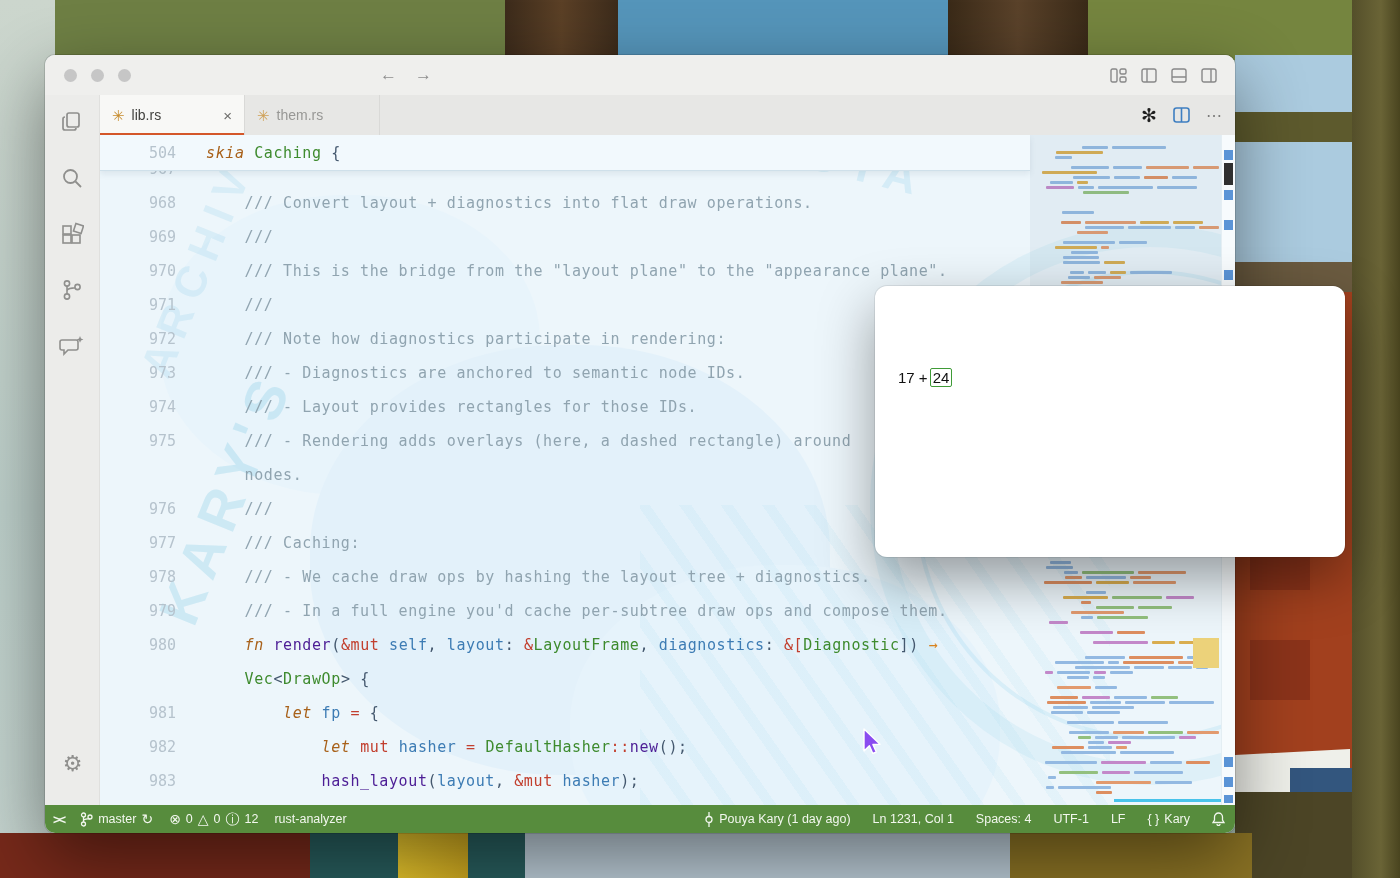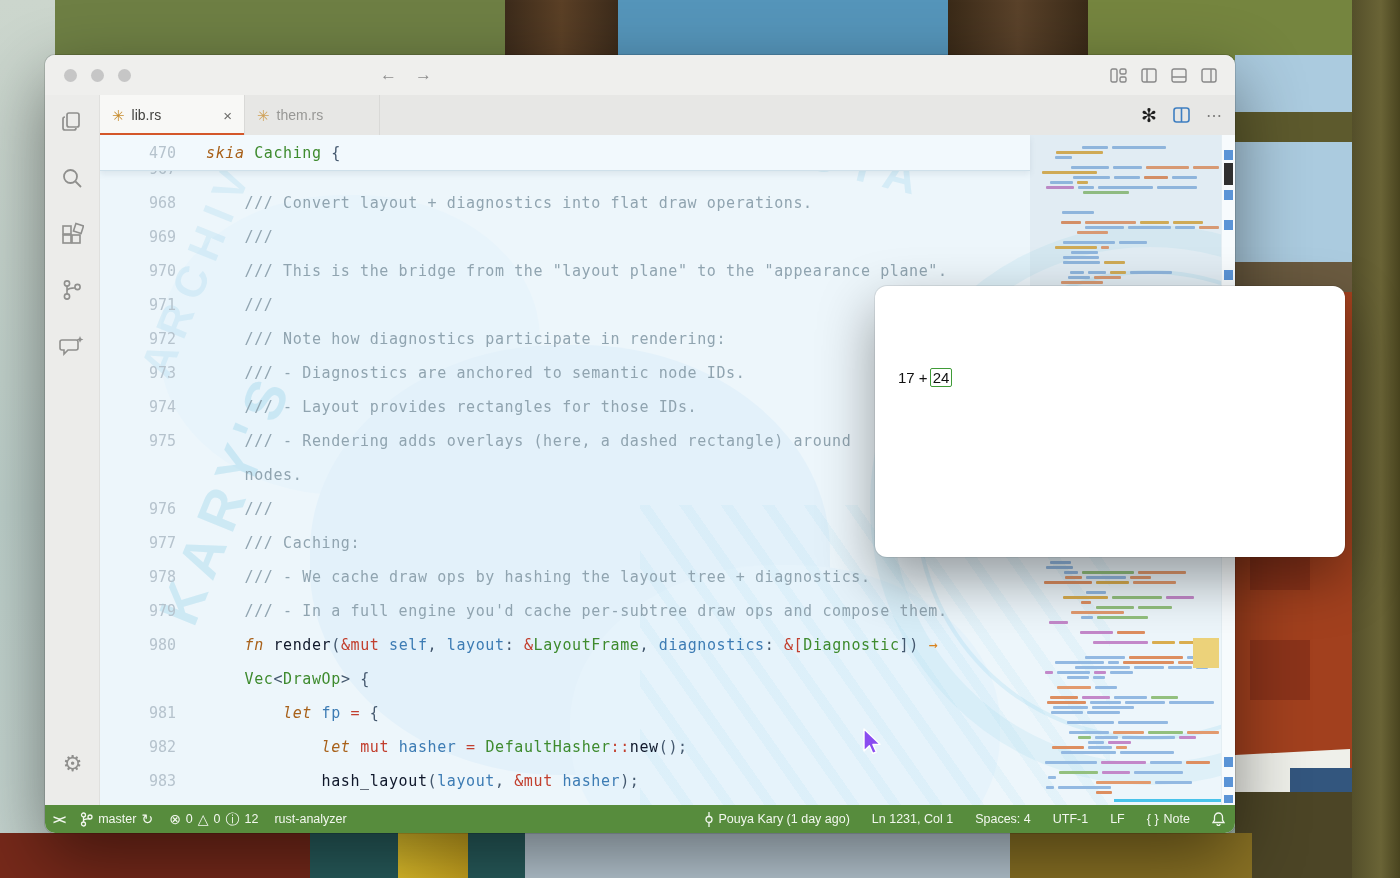--- a/index.html
+++ b/index.html
@@ -59,21 +59,21 @@
   .wm-t { font-weight:bold; color:rgba(140,205,232,.33); letter-spacing:10px; }
   .wm-t1 { left:-8px; top:330px; font-size:56px; transform:rotate(-68deg); }
   .wm-t2 { left:-30px; top:90px; font-size:44px; transform:rotate(-68deg); color:rgba(140,205,232,.22); }
   .wm-t3 { left:620px; top:-6px; font-size:46px; transform:rotate(14deg); color:rgba(145,208,234,.25); }
 
   
   .code-scroll { position:absolute; left:0; top:17px; right:205px; font-family:"DejaVu Sans Mono", monospace;
                  font-size:15px; letter-spacing:.6px; white-space:pre; }
   .code-line { height:34px; line-height:34px; }
   .ln { display:inline-block; width:76px; text-align:right; margin-right:30px; color:#b6c3cd; letter-spacing:0; }
-  .tok-cm{color:#90a4b0} .tok-kw{color:#a8611a;font-style:italic} .tok-fnc{color:#0f172a}
+  .tok-cm{color:#90a4b0} .tok-kw{color:#a8611a;font-style:italic} .tok-fnc{color:#4c1d95}
   .tok-ty{color:#3e8b2e} .tok-var{color:#3d7cb4} .tok-op{color:#c23f2e} .tok-pl{color:#44586e}
   .tok-arrow{color:#d8821e}
   .sticky { position:absolute; left:0; top:0; right:205px; height:36px; background:#f2f9fd; z-index:2;
             border-bottom:1px solid #cfe0ea; box-shadow:0 3px 6px rgba(60,90,110,.10);
             font-family:"DejaVu Sans Mono", monospace; font-size:15px; letter-spacing:.6px; white-space:pre; }
   .sticky .code-line { height:36px; line-height:36px; }
 
   
   .minimap { position:absolute; top:0; bottom:0; right:14px; width:191px; overflow:hidden; padding:6px 2px 0 4px; }
   .mm-viewport { position:absolute; left:0; right:0; top:0; height:172px; background:rgba(110,145,165,.09); }
@@ -236,21 +236,21 @@
           <div class="wm wm-blob1"></div>
           <div class="wm wm-blob2"></div>
           <div class="wm wm-circle1"></div>
           <div class="wm wm-circle2"></div>
           <div class="wm wm-hatch"></div>
           <div class="wm wm-t wm-t1">KARY'S</div>
           <div class="wm wm-t wm-t2">ARCHIVE</div>
           <div class="wm wm-t wm-t3">POUYA</div>
 
           <div class="code-scroll"><div class="code-line"><span class="ln">967</span></div><div class="code-line"><span class="ln">968</span><span class="tok-pl">    </span><span class="tok-cm">/// Convert layout + diagnostics into flat draw operations.</span></div><div class="code-line"><span class="ln">969</span><span class="tok-pl">    </span><span class="tok-cm">///</span></div><div class="code-line"><span class="ln">970</span><span class="tok-pl">    </span><span class="tok-cm">/// This is the bridge from the "layout plane" to the "appearance plane".</span></div><div class="code-line"><span class="ln">971</span><span class="tok-pl">    </span><span class="tok-cm">///</span></div><div class="code-line"><span class="ln">972</span><span class="tok-pl">    </span><span class="tok-cm">/// Note how diagnostics participate in rendering:</span></div><div class="code-line"><span class="ln">973</span><span class="tok-pl">    </span><span class="tok-cm">/// - Diagnostics are anchored to semantic node IDs.</span></div><div class="code-line"><span class="ln">974</span><span class="tok-pl">    </span><span class="tok-cm">/// - Layout provides rectangles for those IDs.</span></div><div class="code-line"><span class="ln">975</span><span class="tok-pl">    </span><span class="tok-cm">/// - Rendering adds overlays (here, a dashed rectangle) around</span></div><div class="code-line"><span class="ln"></span><span class="tok-pl">    </span><span class="tok-cm">nodes.</span></div><div class="code-line"><span class="ln">976</span><span class="tok-pl">    </span><span class="tok-cm">///</span></div><div class="code-line"><span class="ln">977</span><span class="tok-pl">    </span><span class="tok-cm">/// Caching:</span></div><div class="code-line"><span class="ln">978</span><span class="tok-pl">    </span><span class="tok-cm">/// - We cache draw ops by hashing the layout tree + diagnostics.</span></div><div class="code-line"><span class="ln">979</span><span class="tok-pl">    </span><span class="tok-cm">/// - In a full engine you'd cache per-subtree draw ops and compose them.</span></div><div class="code-line"><span class="ln">980</span><span class="tok-pl">    </span><span class="tok-kw">fn</span><span class="tok-pl"> </span><span class="tok-fnc">render</span><span class="tok-pl">(</span><span class="tok-op">&amp;mut</span><span class="tok-pl"> </span><span class="tok-var">self</span><span class="tok-pl">, </span><span class="tok-var">layout</span><span class="tok-pl">: </span><span class="tok-op">&amp;</span><span class="tok-ty">LayoutFrame</span><span class="tok-pl">, </span><span class="tok-var">diagnostics</span><span class="tok-pl">: </span><span class="tok-op">&amp;[</span><span class="tok-ty">Diagnostic</span><span class="tok-pl">]) </span><span class="tok-arrow">→</span></div><div class="code-line"><span class="ln"></span><span class="tok-pl">    </span><span class="tok-ty">Vec</span><span class="tok-pl">&lt;</span><span class="tok-ty">DrawOp</span><span class="tok-pl">&gt; {</span></div><div class="code-line"><span class="ln">981</span><span class="tok-pl">        </span><span class="tok-kw">let</span><span class="tok-pl"> </span><span class="tok-var">fp</span><span class="tok-pl"> </span><span class="tok-op">=</span><span class="tok-pl"> {</span></div><div class="code-line"><span class="ln">982</span><span class="tok-pl">            </span><span class="tok-kw">let</span><span class="tok-pl"> </span><span class="tok-op">mut</span><span class="tok-pl"> </span><span class="tok-var">hasher</span><span class="tok-pl"> </span><span class="tok-op">=</span><span class="tok-pl"> </span><span class="tok-ty">DefaultHasher</span><span class="tok-op">::</span><span class="tok-fnc">new</span><span class="tok-pl">();</span></div><div class="code-line"><span class="ln">983</span><span class="tok-pl">            </span><span class="tok-fnc">hash_layout</span><span class="tok-pl">(</span><span class="tok-var">layout</span><span class="tok-pl">, </span><span class="tok-op">&amp;mut</span><span class="tok-pl"> </span><span class="tok-var">hasher</span><span class="tok-pl">);</span></div></div>
-          <div class="sticky"><div class="code-line"><span class="ln">470</span><span class="tok-kw">skia</span><span class="tok-pl"> </span><span class="tok-ty">Caching</span><span class="tok-pl"> {</span></div></div>
+          <div class="sticky"><div class="code-line"><span class="ln">504</span><span class="tok-kw">skia</span><span class="tok-pl"> </span><span class="tok-ty">Caching</span><span class="tok-pl"> {</span></div></div>
 
           <div class="minimap">
             <div class="mm-viewport"></div>
             <div>
                 <div class="mm-row"></div>
                 <div class="mm-row" style="padding-left: 48px;">
                   <div class="mm-seg" style="width: 26px; background: rgb(147, 185, 226);"></div>
                   <div class="mm-seg" style="width: 54px; background: rgb(147, 185, 226);"></div>
                 </div>
                 <div class="mm-row" style="padding-left: 22px;">
@@ -805,21 +805,21 @@
             <span>Spaces: 4</span>
           </span>
         <span class="sb-item">
             <span>UTF-1</span>
           </span>
         <span class="sb-item">
             <span>LF</span>
           </span>
         <span class="sb-item">
             <span>{ }</span>
-            <span>Note</span>
+            <span>Kary</span>
           </span>
         <span class="sb-item">
           <svg width="13" height="14" viewBox="0 0 13 14">
               <path d="M6.5 1 a4 4 0 0 1 4 4 v3 l1.5 2.5 h-11 L2.5 8 v-3 a4 4 0 0 1 4 -4 z" fill="none" stroke="#f2f7ee" stroke-width="1.3"></path>
               <path d="M5 12 a1.5 1.5 0 0 0 3 0" fill="none" stroke="#f2f7ee" stroke-width="1.3"></path>
             </svg>
         </span>
       </span>
     </div>
   </div>

